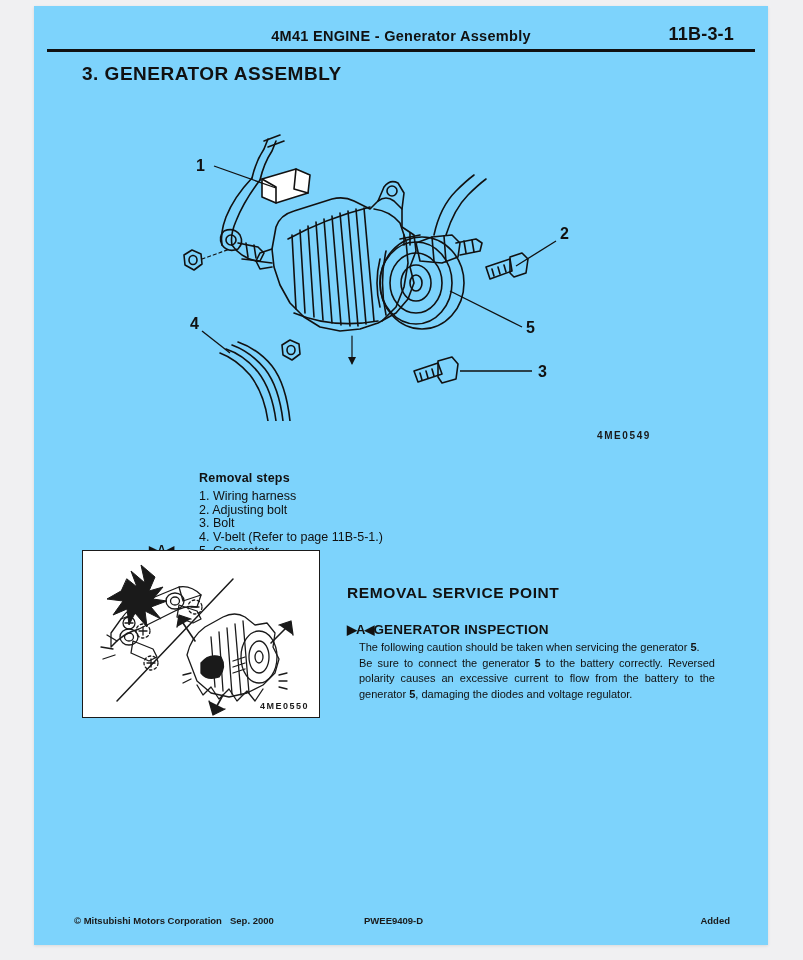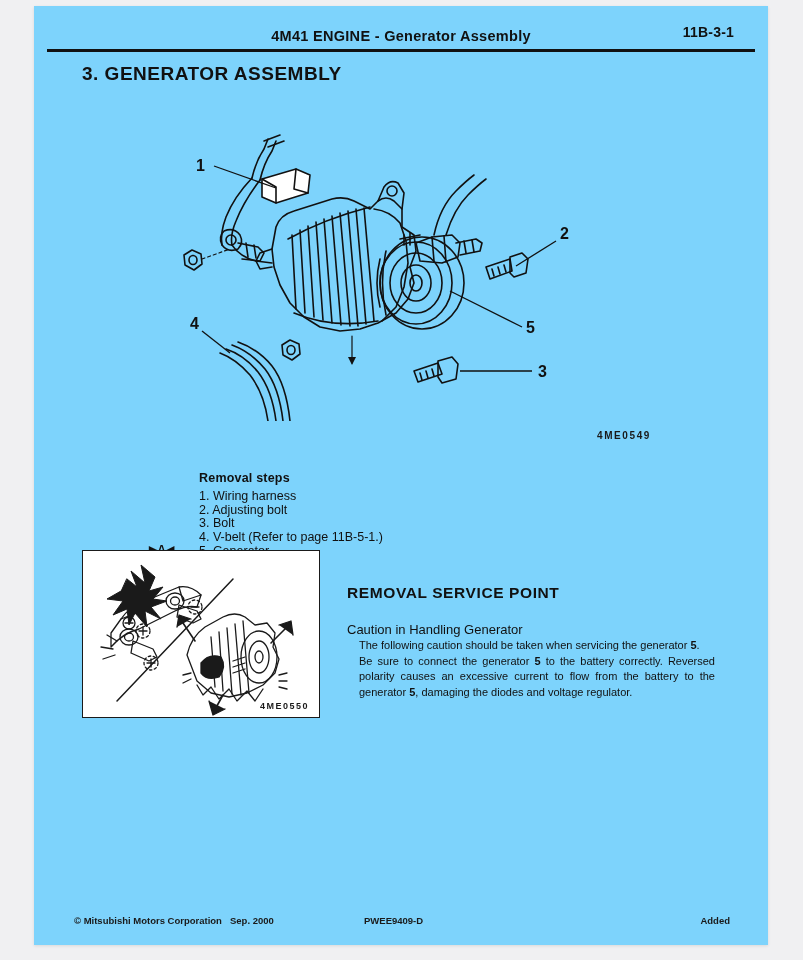--- a/index.html
+++ b/index.html
@@ -40,21 +40,21 @@
     font-size: 14.5px;
     font-weight: bold;
     letter-spacing: 0.3px;
     color: #111;
     white-space: nowrap;
   }
   .header-page {
     position: absolute;
     right: 34px;
     top: 18px;
-    font-size: 14px;
+    font-size: 18px;
     font-weight: bold;
     letter-spacing: 0.2px;
     color: #111;
   }
   .header-rule {
     position: absolute;
     left: 13px;
     right: 13px;
     top: 43px;
     height: 3px;
@@ -431,21 +431,23 @@
         <path d="M108 122 L100 124 M108 128 L100 132"></path>
 
         <path d="M150 110 L162 106 M150 116 L162 112 M150 122 L162 118"></path>
       </g>
     </svg>
     <div class="fig-code-box">4ME0550</div>
   </div>
 
   <div class="rsp">
     <div class="rsp-title">REMOVAL SERVICE POINT</div>
-    <div class="rsp-cap">Caution in Handling Generator</div>
+    <div class="rsp-sub">
+      <span class="mk">▶A◀</span><span>GENERATOR INSPECTION</span>
+    </div>
     <div class="rsp-para"><span>The following caution should be taken when servicing the generator </span><b>5</b><span>.</span></div>
     <div class="rsp-para"><span>Be sure to connect the generator </span><b>5</b><span> to the battery correctly. Reversed polarity causes an excessive current to flow from the battery to the generator </span><b>5</b><span>, damaging the diodes and voltage regulator.</span></div>
   </div>
 
   <div class="footer">
     <div class="f-copy">© Mitsubishi Motors Corporation</div>
     <div class="f-date">Sep. 2000</div>
     <div class="f-code">PWEE9409-D</div>
     <div class="f-added">Added</div>
   </div>

